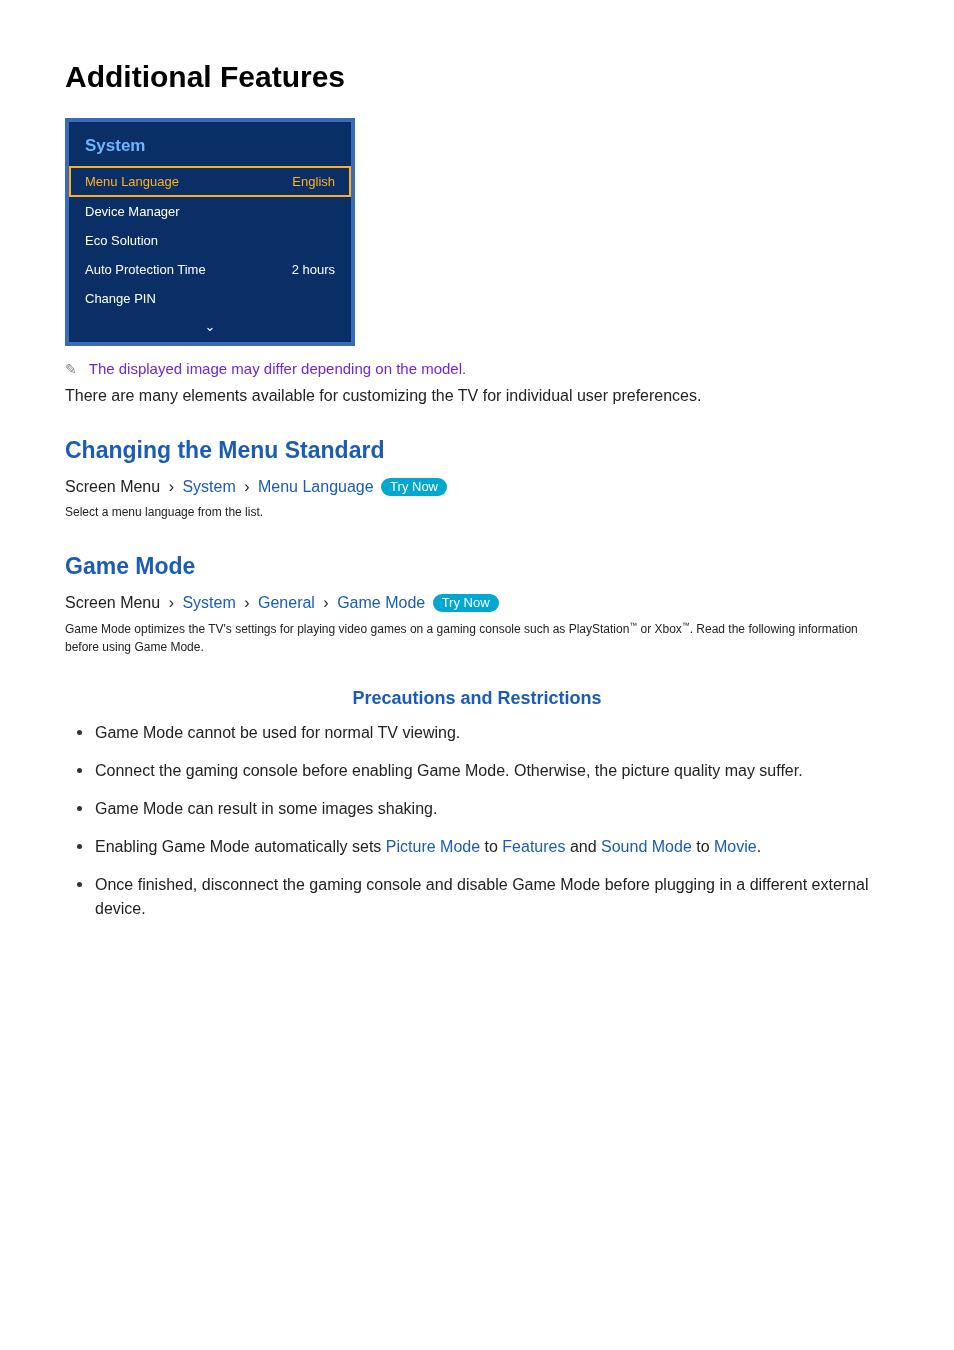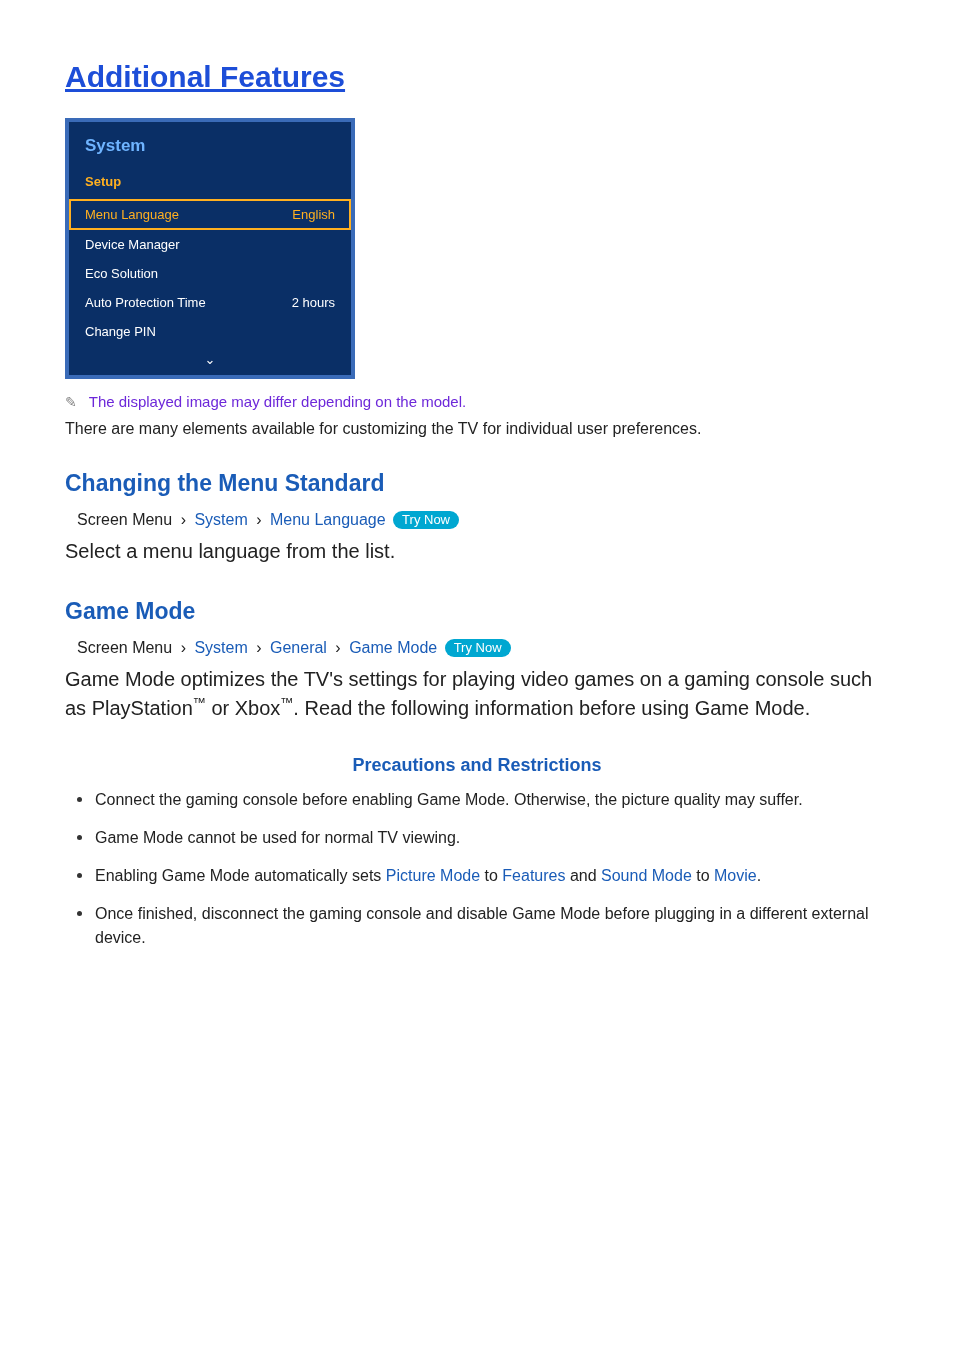--- a/index.html
+++ b/index.html
@@ -1,19 +1,19 @@
 <!DOCTYPE html>
 <html><head>
 <meta charset="utf-8">
 <style>
   * { box-sizing: border-box; margin: 0; padding: 0; }
   html, body { width: 954px; background: #fff; font-family: Arial, Helvetica, sans-serif; color: #222; }
   .page { padding: 60px 65px 60px 65px; }
 
-  h1.page-title { color: #1d4ed8; font-size: 30px; font-weight: bold; margin-bottom: 24px; text-decoration: underline; }
+  h1.page-title { color: #000000; font-size: 30px; font-weight: bold; margin-bottom: 24px; }
 
   .menu-panel {
     width: 290px;
     background: #0a2f66;
     border: 4px solid #3a6bb8;
     color: #fff;
     font-size: 13px;
     margin-bottom: 14px;
   }
   .menu-header { padding: 14px 16px 10px 16px; color: #6fb4ff; font-size: 17px; font-weight: bold; }
@@ -28,36 +28,36 @@
   .menu-chevron { text-align: center; padding: 6px 0 8px 0; color: #fff; font-size: 13px; }
 
   .note-line { display: flex; align-items: flex-start; gap: 12px; margin: 6px 0 10px 0; }
   .note-icon { color: #7f7f7f; font-size: 14px; line-height: 1; padding-top: 2px; }
   .note-text { color: #6d28d9; font-size: 15px; }
 
   .intro { font-size: 16px; color: #222; margin-bottom: 32px; }
 
   h2.section-title { color: #1a5cb7; font-size: 23px; font-weight: bold; margin: 18px 0 14px 0; }
 
-  .breadcrumb { font-size: 16px; color: #222; margin-bottom: 8px; margin-left: 12px; }
+  .breadcrumb { font-size: 16px; color: #222; margin-bottom: 8px; }
   .breadcrumb .sep { color: #222; padding: 0 4px; }
   .breadcrumb .link { color: #1a5cb7; }
 
   .trynow {
     display: inline-block;
     background: #00a7d1;
     color: #fff;
     border-radius: 11px;
     padding: 1px 9px 2px 9px;
     font-size: 13px;
     margin-left: 3px;
     vertical-align: 1px;
   }
 
-  .body-text { font-size: 20px; color: #222; line-height: 1.45; margin-bottom: 32px; }
+  .body-text { font-size: 12px; color: #222; line-height: 1.45; margin-bottom: 32px; }
   sup { font-size: 0.65em; }
 
   h3.sub-title { color: #1a5cb7; font-size: 18px; font-weight: bold; margin: 10px 0 12px 0; text-align: center; }
 
   ul.bullets { list-style: none; padding-left: 30px; }
   ul.bullets li { position: relative; font-size: 16px; color: #222; line-height: 1.5; margin-bottom: 14px; padding-right: 10px; }
   ul.bullets li::before {
     content: ""; position: absolute; left: -18px; top: 9px;
     width: 5px; height: 5px; border-radius: 50%; background: #333;
   }
@@ -65,21 +65,20 @@
 </style>
 </head>
 <body>
 
 <div class="page">
 
   <h1 class="page-title">Additional Features</h1>
 
   <div class="menu-panel">
     <div class="menu-header">System</div>
-    <div class="menu-section">Setup</div>
 
     <div class="menu-row selected">
       <span>Menu Language</span>
       <span>English</span>
     </div>
     <div class="menu-row">
       <span>Device Manager</span>
       <span></span>
     </div>
     <div class="menu-row">
@@ -125,21 +124,22 @@
     <span class="sep">›</span>
     <span class="link">Game Mode</span>
     <span class="trynow">Try Now</span>
   </p>
   <p class="body-text">
     <span>Game Mode optimizes the TV's settings for playing video games on a gaming console such as PlayStation</span><sup>™</sup><span> or Xbox</span><sup>™</sup><span>. Read the following information before using Game Mode.</span>
   </p>
 
   <h3 class="sub-title">Precautions and Restrictions</h3>
   <ul class="bullets">
+    <li>Game Mode cannot be used for normal TV viewing.</li>
     <li>Connect the gaming console before enabling Game Mode. Otherwise, the picture quality may suffer.</li>
-    <li>Game Mode cannot be used for normal TV viewing.</li>
+    <li>Game Mode can result in some images shaking.</li>
     <li>
       <span>Enabling Game Mode automatically sets </span><span class="link-inline">Picture Mode</span><span> to </span><span class="link-inline">Features</span><span> and </span><span class="link-inline">Sound Mode</span><span> to </span><span class="link-inline">Movie</span><span>.</span>
     </li>
     <li>Once finished, disconnect the gaming console and disable Game Mode before plugging in a different external device.</li>
   </ul>
 
 </div>
 
 </body></html>

